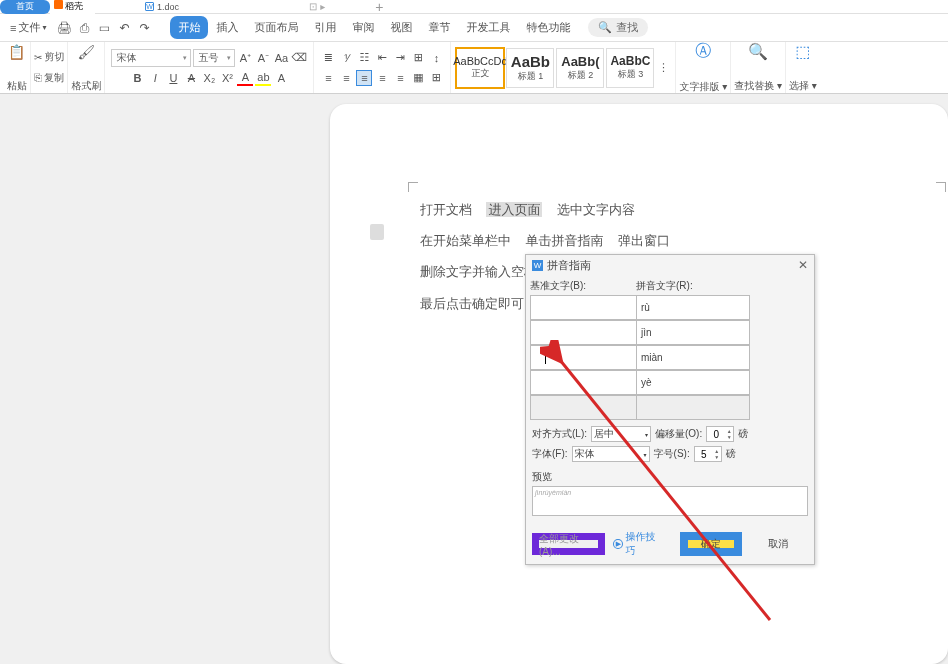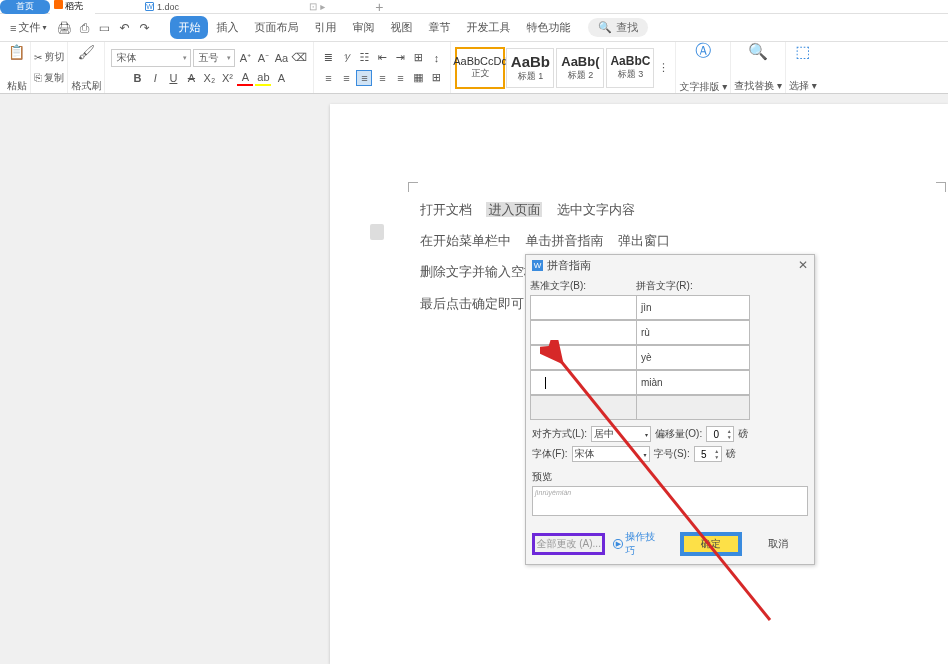--- a/index.html
+++ b/index.html
@@ -43,21 +43,21 @@
     
     .style-item { width: 48px; height: 40px; border: 1px solid #ddd; display: flex; flex-direction: column; align-items: center; justify-content: center; margin: 0 1px; }
     .style-item.sel { border-color: #f0a000; box-shadow: 0 0 0 1px #f0a000; }
     .style-prev { font-size: 11px; color: #333; }
     .style-name { font-size: 9px; color: #555; }
     
     .big-ico { width: 22px; height: 22px; display: flex; align-items: center; justify-content: center; font-size: 16px; color: #3a8bde; }
     
     
     .doc-area { position: absolute; top: 94px; left: 0; right: 0; bottom: 0; background: #f0f0f0; }
-    .page { position: absolute; left: 330px; top: 10px; width: 618px; height: 560px; background: #fff; box-shadow: 0 1px 3px rgba(0,0,0,0.2); padding: 90px 90px 20px 90px; color: #555; font-size: 13px; line-height: 2.4; }
+    .page { position: absolute; left: 330px; top: 10px; width: 618px; height: 560px; background: #fff; box-shadow: 0 1px 3px rgba(0,0,0,0.2); padding: 90px 90px 20px 90px; color: #555; font-size: 13px; line-height: 2.4; border-radius: 16px; }
     .corner { position: absolute; width: 10px; height: 10px; border-color: #aaa; }
     .corner.tl { top: 78px; left: 78px; border-left: 1px solid #aaa; border-top: 1px solid #aaa; }
     .corner.tr { top: 78px; right: 2px; border-right: 1px solid #aaa; border-top: 1px solid #aaa; }
     .page-ico { position: absolute; left: 40px; top: 120px; width: 14px; height: 16px; background: #ddd; border-radius: 2px; }
     .line2 .hl { background: #dedede; padding: 0 2px; }
     
     
     .dialog { position: absolute; left: 525px; top: 254px; width: 290px; background: #f4f4f4; border: 1px solid #bbb; box-shadow: 1px 1px 4px rgba(0,0,0,0.2); font-size: 11px; color: #444; }
     .dlg-title { height: 20px; display: flex; align-items: center; padding: 0 6px; justify-content: space-between; background: #f4f4f4; }
     .dlg-title .lbl { display: flex; align-items: center; gap: 4px; }
@@ -83,21 +83,21 @@
     .opt-sel { height: 16px; border: 1px solid #bbb; background: #fff; padding: 0 2px; display: flex; align-items: center; justify-content: space-between; }
     .opt-sel .tri { font-size: 6px; }
     .spin { width: 28px; height: 16px; border: 1px solid #bbb; background: #fff; display: flex; align-items: center; }
     .spin input { width: 18px; border: none; font-size: 10px; text-align: center; outline: none; }
     .spin .arrs { width: 8px; display: flex; flex-direction: column; font-size: 5px; line-height: 6px; text-align: center; color: #666; }
     
     .preview-lbl { font-size: 10px; padding: 2px; }
     .preview-box { height: 30px; border: 1px solid #bbb; background: #fff; margin: 0 2px 4px 2px; font-size: 7px; color: #aaa; padding: 2px; font-style: italic; }
     
     .dlg-footer { display: flex; align-items: center; padding: 6px; gap: 8px; }
-    .foot-btn { height: 22px; border: 3px solid #6d28d9; background: #f0f0f0; font-size: 10px; display: flex; align-items: center; justify-content: center; }
+    .foot-btn { height: 22px; border: 7px solid #6d28d9; background: #f0f0f0; font-size: 10px; display: flex; align-items: center; justify-content: center; }
     .foot-btn.all { width: 74px; color: #999; }
     .foot-link { color: #3a8bde; font-size: 10px; display: flex; align-items: center; gap: 2px; }
     .foot-link .circ { width: 10px; height: 10px; border: 1px solid #3a8bde; border-radius: 50%; display: flex; align-items: center; justify-content: center; font-size: 7px; }
     .foot-spacer { flex: 1; }
     .foot-btn.ok { width: 60px; border-color: #3a8bde; background: #fde047; box-shadow: 0 0 0 1px #3a8bde; }
     .foot-btn.cancel { width: 60px; background: #f4f4f4; border: none; }
     
     
     .arrow-svg { position: absolute; left: 540px; top: 340px; width: 280px; height: 290px; pointer-events: none; }
   </style>
@@ -282,33 +282,33 @@
   <div class="dlg-body">
     <div class="tbl-hdr">
       <div class="col-base">基准文字(B):</div>
       <div class="col-ruby">拼音文字(R):</div>
       <div class="col-btn"></div>
     </div>
     <div style="display:flex">
       <div class="tbl-rows">
         <div class="tbl-row">
             <div class="cell base"></div>
+            <div class="cell ruby">rù</div>
+          </div>
+        <div class="tbl-row">
+            <div class="cell base"></div>
             <div class="cell ruby">jìn</div>
           </div>
         <div class="tbl-row">
-            <div class="cell base"></div>
-            <div class="cell ruby">rù</div>
+            <div class="cell base cursor"></div>
+            <div class="cell ruby">miàn</div>
           </div>
         <div class="tbl-row">
             <div class="cell base"></div>
             <div class="cell ruby">yè</div>
-          </div>
-        <div class="tbl-row">
-            <div class="cell base cursor"></div>
-            <div class="cell ruby">miàn</div>
           </div>
         <div class="tbl-row">
             <div class="cell base" style="background:#eee"></div>
             <div class="cell ruby" style="background:#eee"></div>
           </div>
       </div>
     </div>
     <div class="opts">
       <div class="opt-row">
         <span>对齐方式(L):</span>

